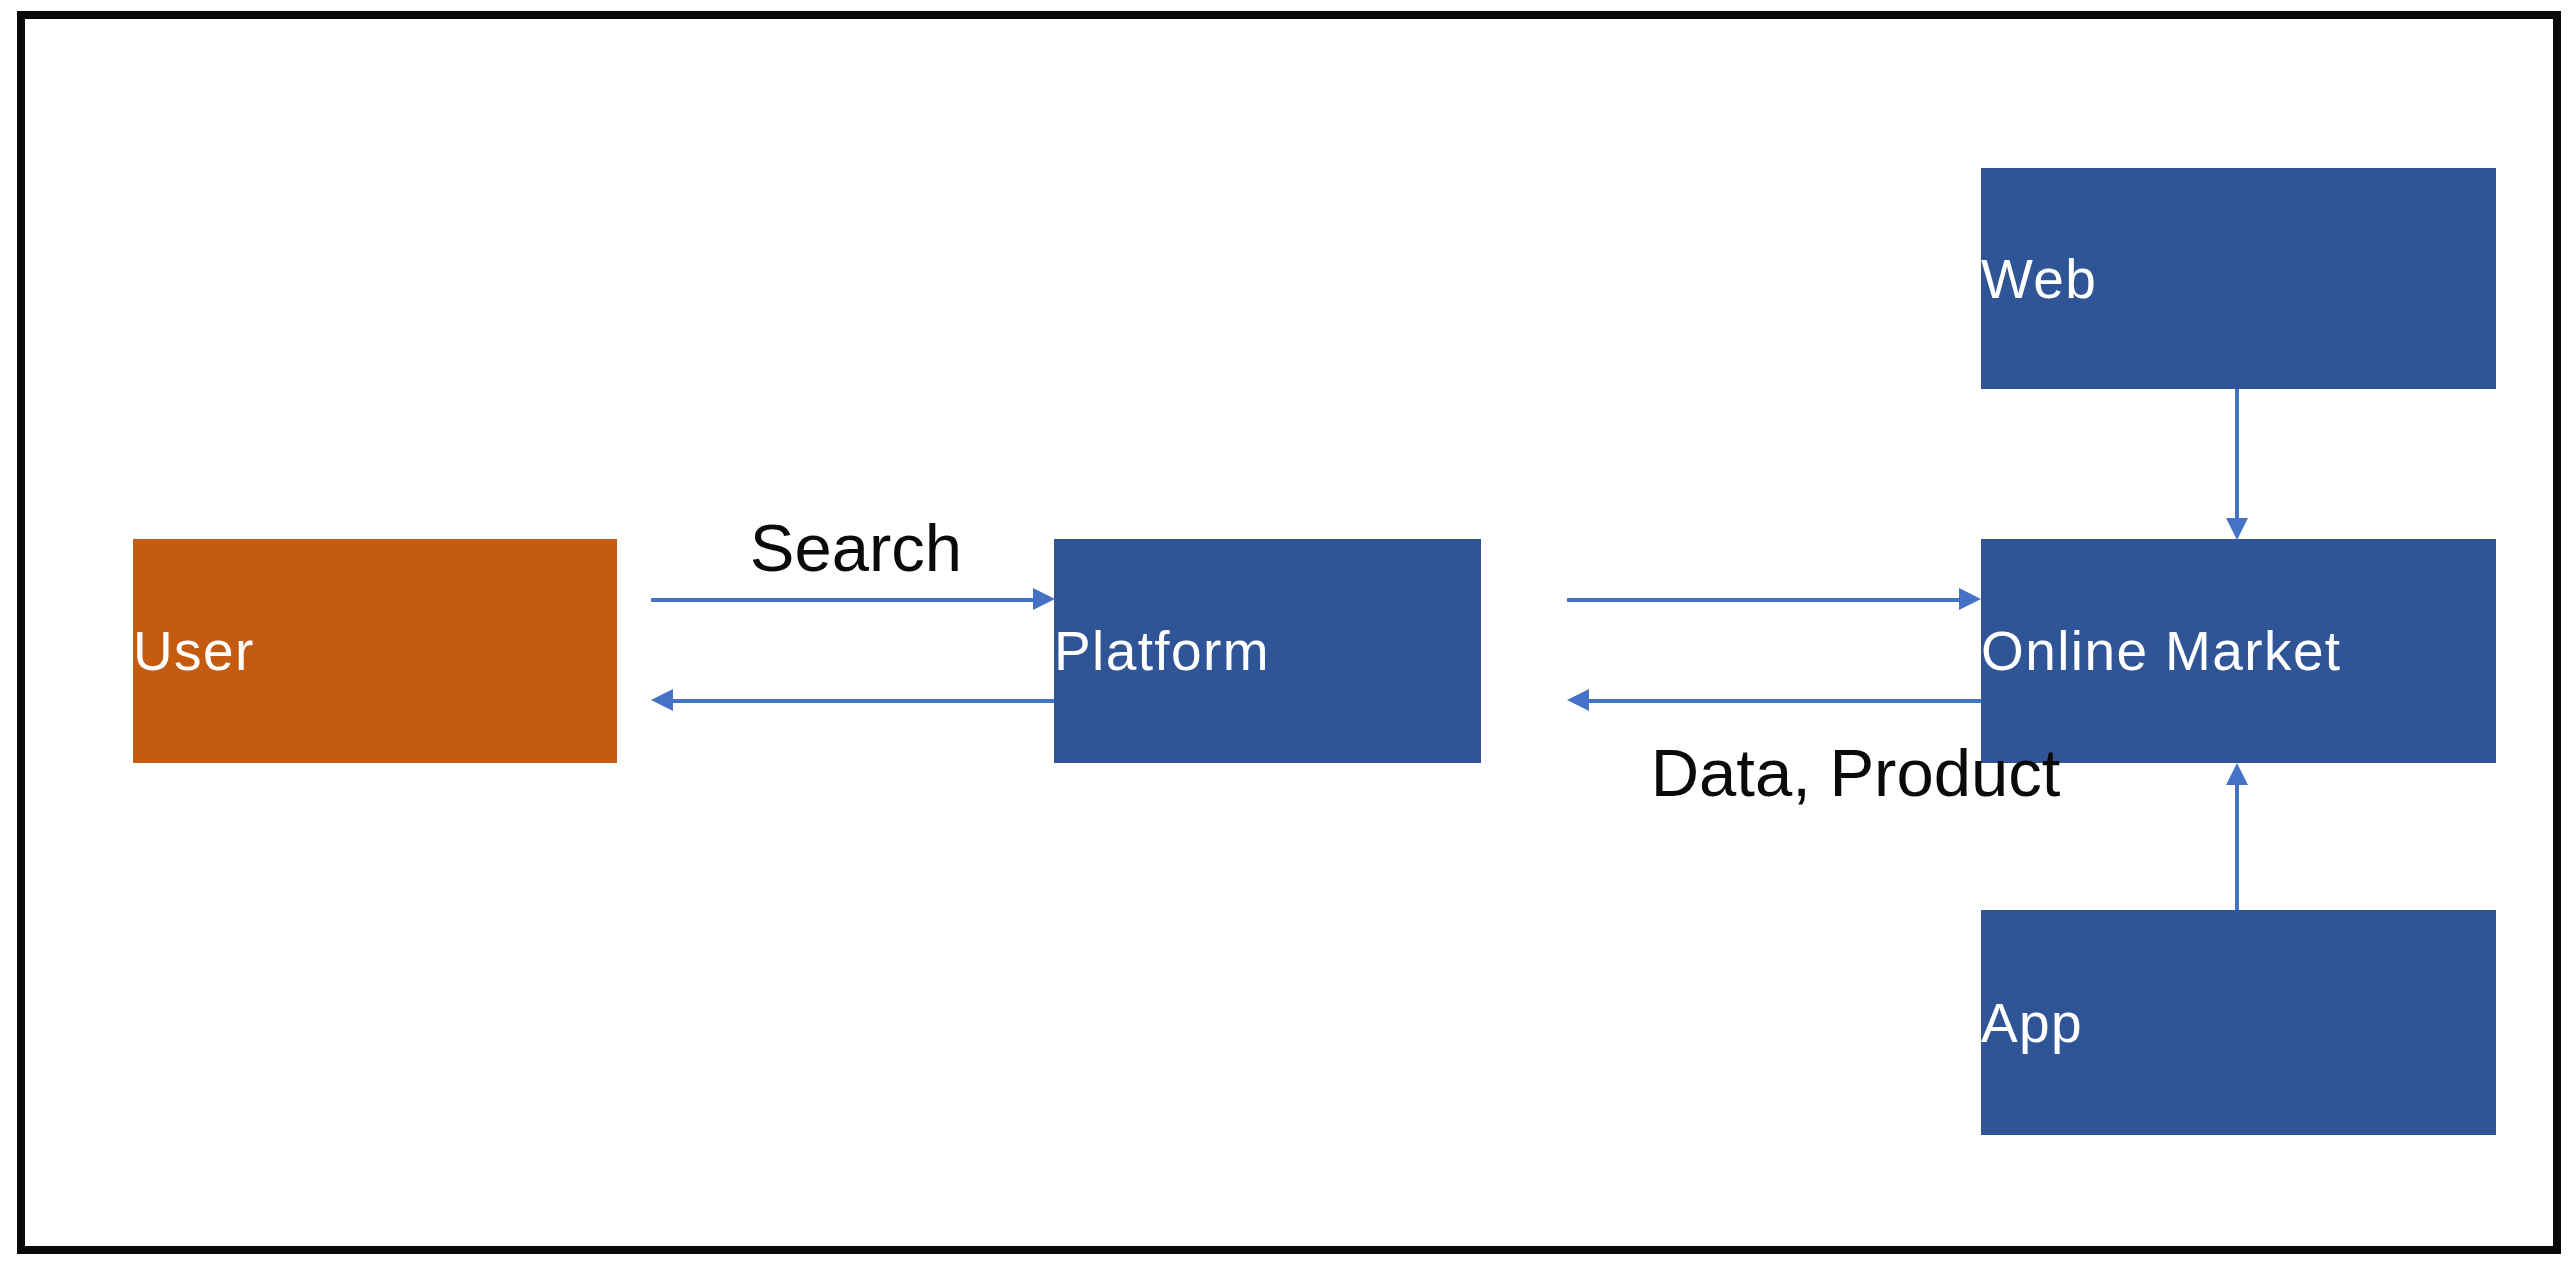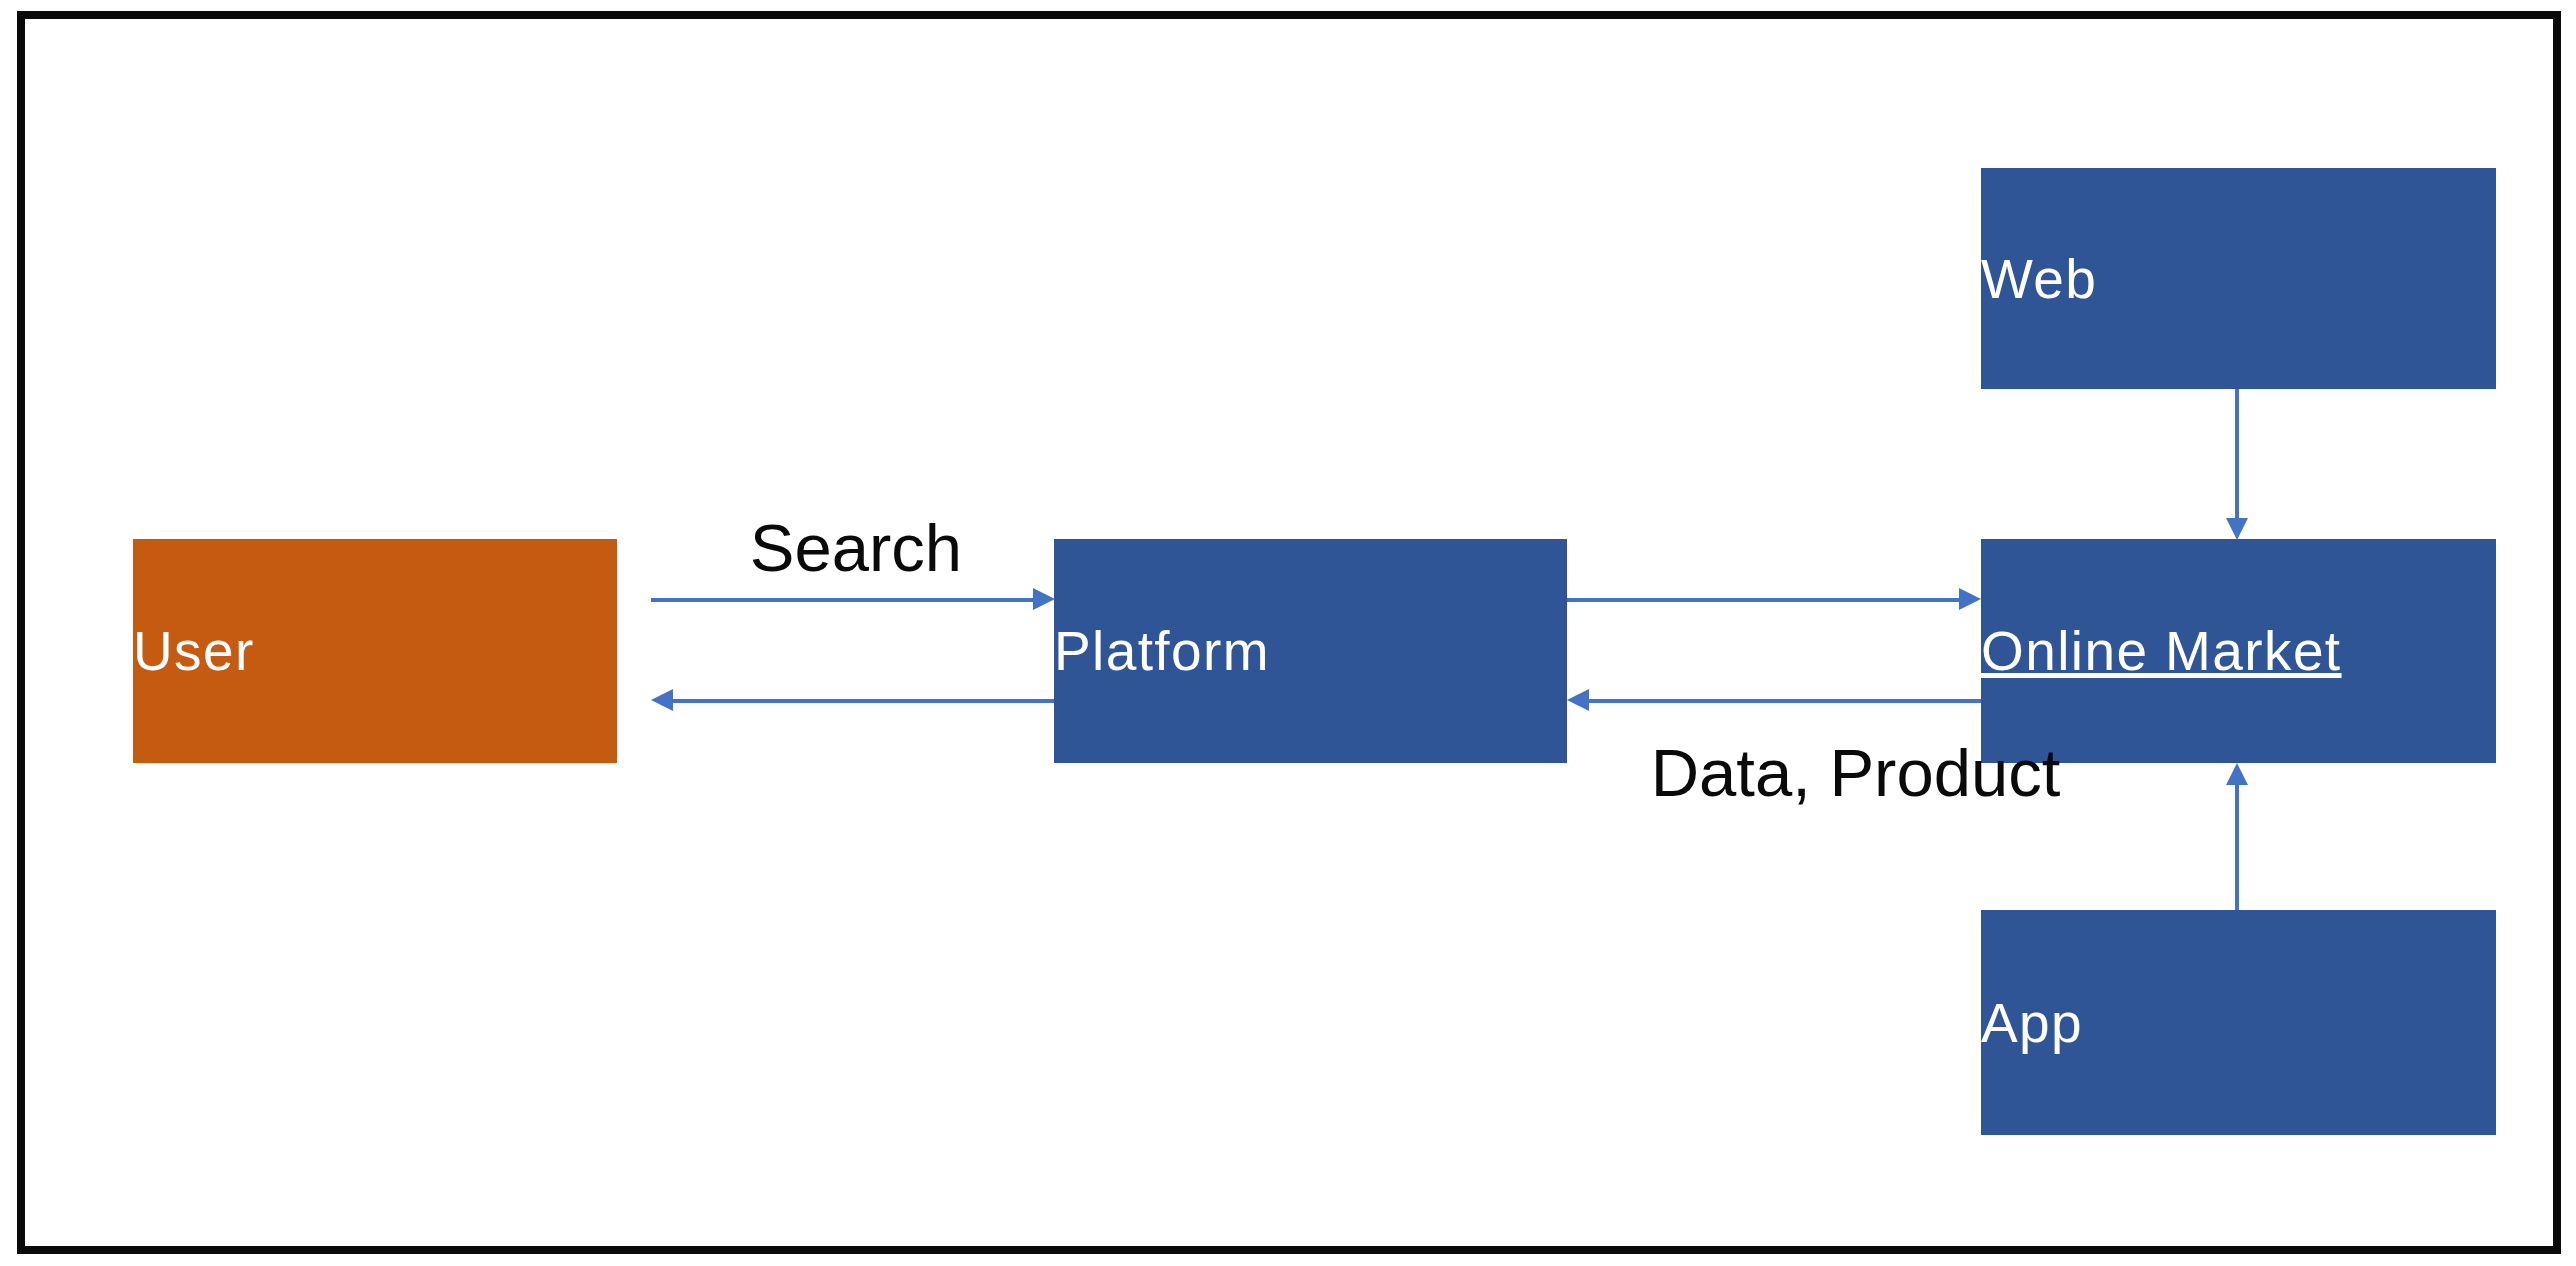--- a/index.html
+++ b/index.html
@@ -31,22 +31,22 @@
     justify-content: flex-start;
     color: var(--node_text, #ffffff);
     font-size: 55px;
     letter-spacing: 1.4px;
     white-space: nowrap;
   }
   .node.blue   { background: var(--box_blue, #2F5597); }
   .node.orange { background: var(--box_orange, #C55A11); }
 
   #node-user          { left: 133px;  top: 539px;  width: 484px; height: 224px; }
-  #node-platform      { left: 1054px; top: 539px;  width: 513px; height: 224px; }
-  #node-online-market { left: 1981px; top: 539px;  width: 515px; height: 224px; text-decoration: underline; }
+  #node-platform      { left: 1054px; top: 539px;  width: 427px; height: 224px; }
+  #node-online-market { left: 1981px; top: 539px;  width: 515px; height: 224px; }
   #node-web           { left: 1981px; top: 168px;  width: 515px; height: 221px; }
   #node-app           { left: 1981px; top: 910px; width: 515px; height: 225px; }
 
   .line {
     position: absolute;
     background: var(--arrow, #4472C4);
   }
   .head {
     position: absolute;
     width: 0;

